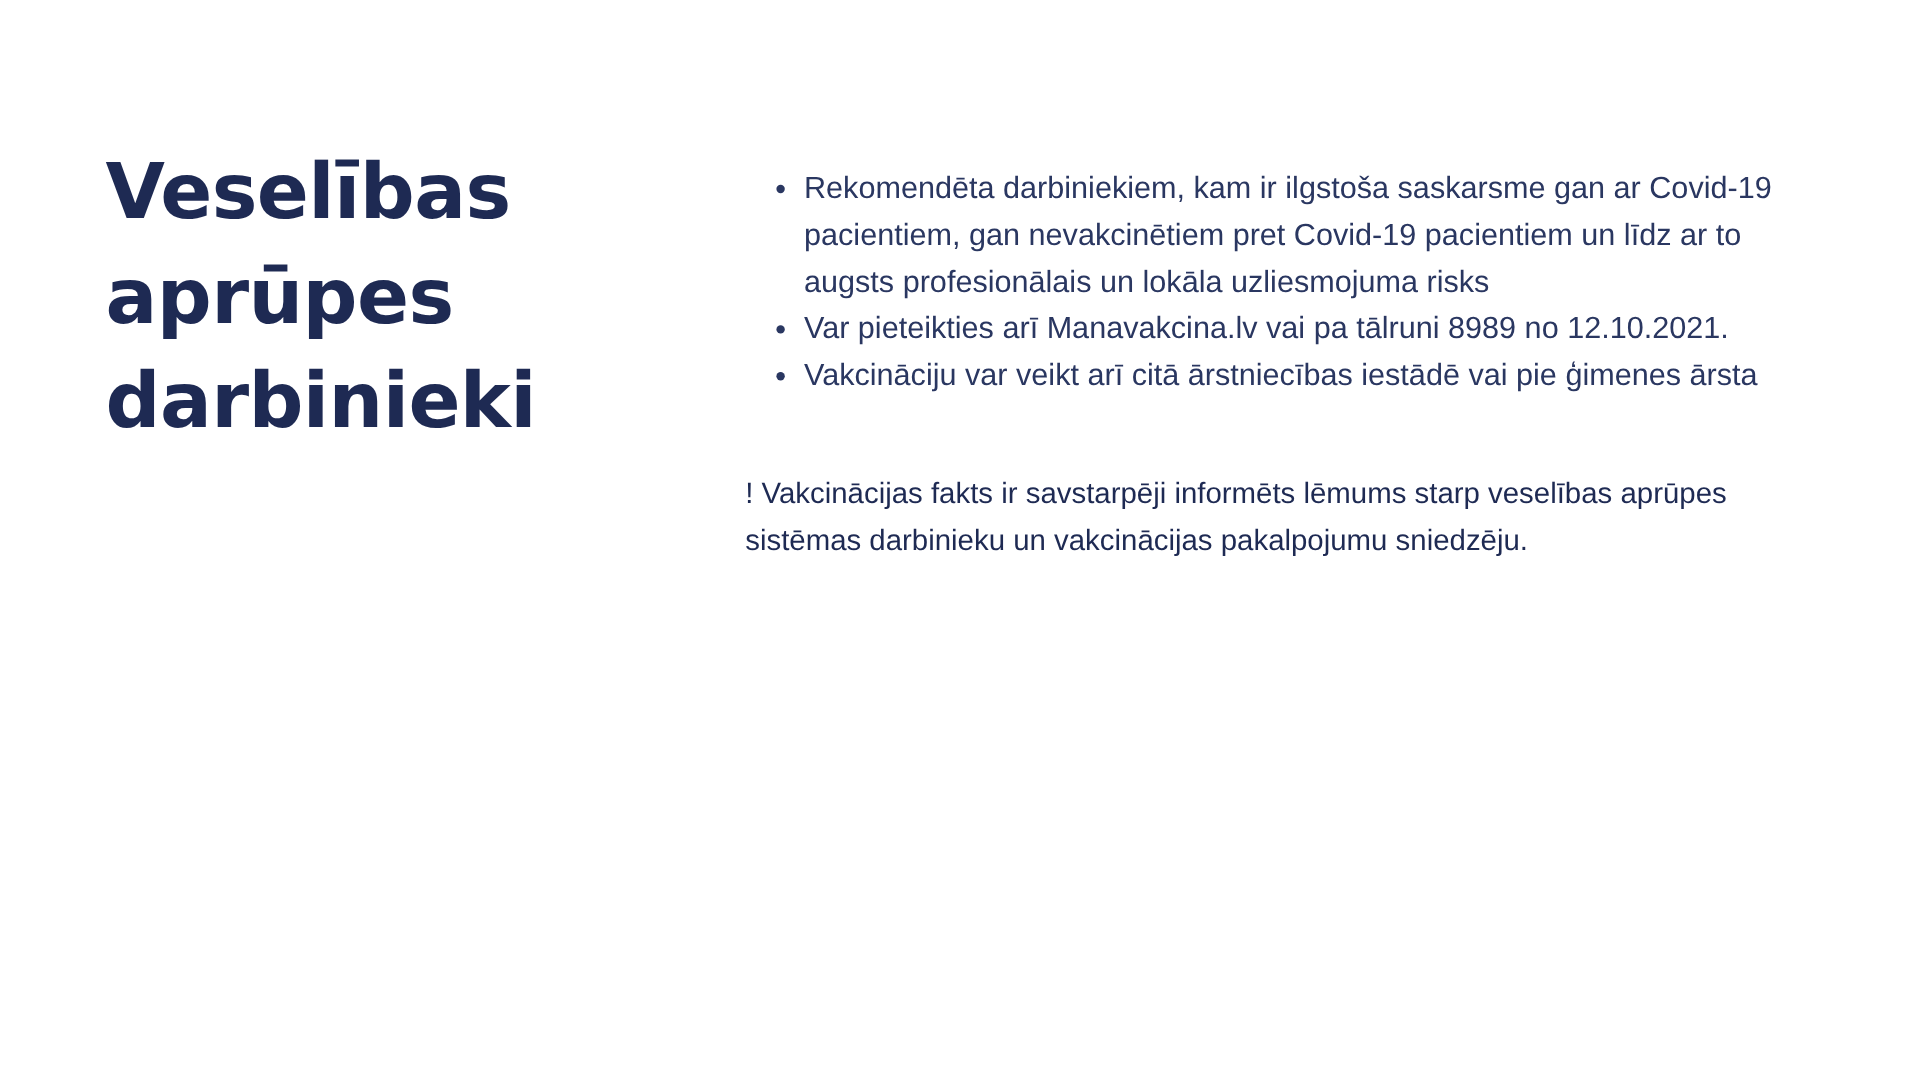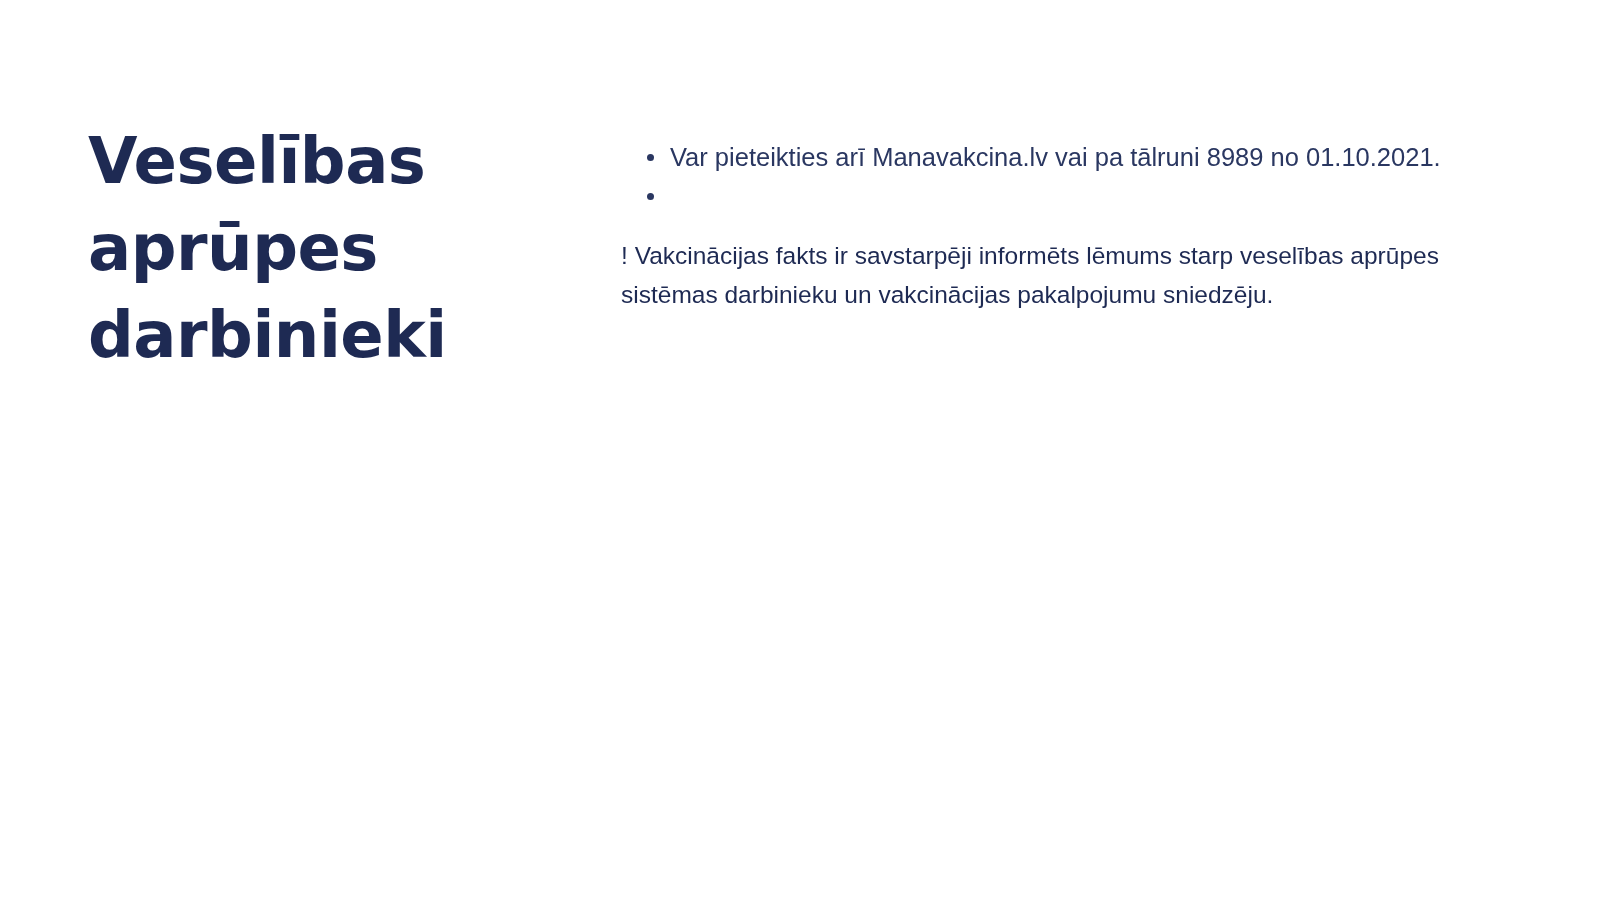--- a/index.html
+++ b/index.html
@@ -98,24 +98,29 @@
     <h1 class="slide-title">Veselības
 aprūpes
 darbinieki</h1>
   </div>
 
   <div class="body-block">
 
     <ul class="bullet-list">
       <li class="bullet-item">
         <span class="dot"></span>
-        <span>Var pieteikties arī Manavakcina.lv vai pa tālruni 8989 no 01.10.2021.</span>
+        <span>Rekomendēta darbiniekiem, kam ir ilgstoša saskarsme gan ar Covid-19 pacientiem, gan nevakcinētiem pret Covid-19 pacientiem un līdz ar to augsts profesionālais un lokāla uzliesmojuma risks</span>
       </li>
       <li class="bullet-item">
         <span class="dot"></span>
+        <span>Var pieteikties arī Manavakcina.lv vai pa tālruni 8989 no 12.10.2021.</span>
+      </li>
+      <li class="bullet-item">
+        <span class="dot"></span>
+        <span>Vakcināciju var veikt arī citā ārstniecības iestādē vai pie ģimenes ārsta</span>
       </li>
     </ul>
 
     <p class="note-block">
       <span class="note-bang">!</span>
       <span class="note-text">Vakcinācijas fakts ir savstarpēji informēts lēmums starp veselības aprūpes sistēmas darbinieku un vakcinācijas pakalpojumu sniedzēju.</span>
     </p>
 
   </div>
 

